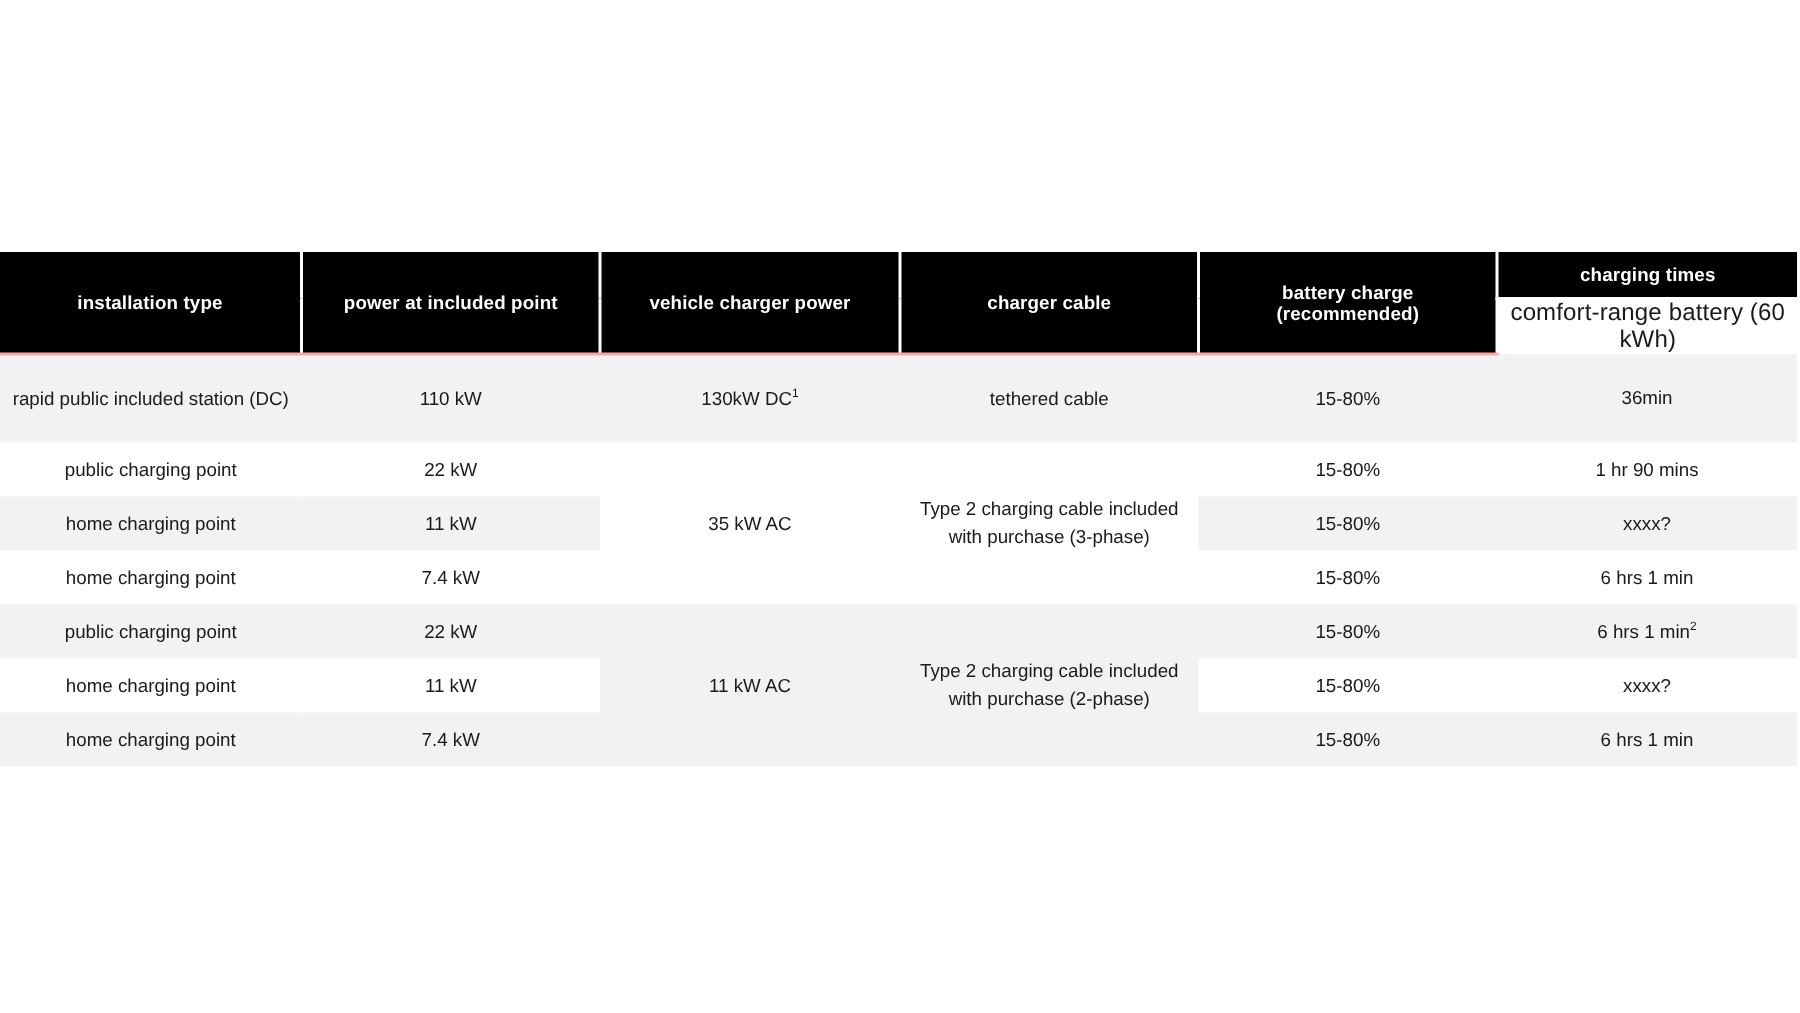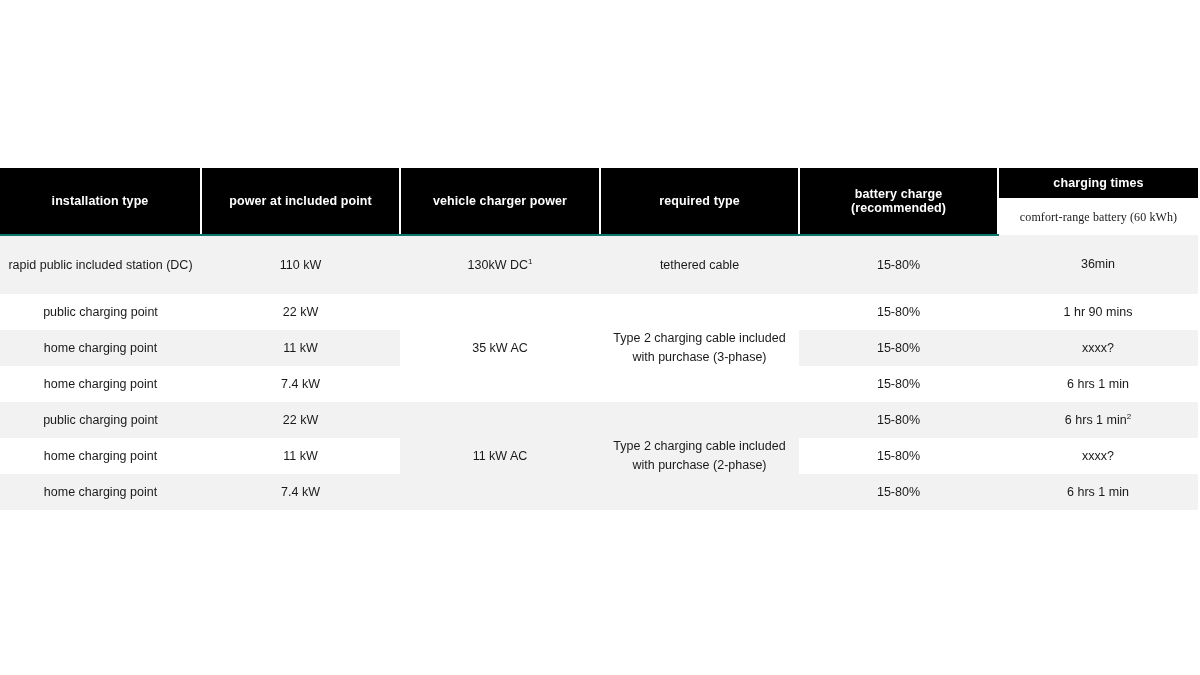--- a/index.html
+++ b/index.html
@@ -46,42 +46,41 @@
   thead th {
     background: #000000;
     color: #ffffff;
     font-weight: bold;
     font-size: 12.5px;
     letter-spacing: 0.1px;
     text-align: center;
     vertical-align: middle;
     padding: 0 6px;
     border-right: 2px solid #ffffff;
-    border-bottom: 2px solid #0f766e;
+    border-bottom: 2px solid #fca5a5;
   }
   thead th.last {
     border-right: none;
   }
 
   th.head-tall {
     height: 66px;
   }
   th.head-group {
     height: 30px;
     border-bottom: 2px solid #ffffff;
   }
   th.head-sub {
     height: 34px;
     background: #ffffff;
     color: #1a1a1a;
     font-weight: normal;
-    font-size: 12px;
+    font-size: 16px;
     border-right: none;
     border-bottom: none;
-    font-family: Liberation Serif, serif;
   }
 
   
   tbody td {
     text-align: center;
     vertical-align: middle;
     font-size: 12.5px;
     color: #1a1a1a;
     padding: 0 8px;
     line-height: 1.45;
@@ -120,21 +119,21 @@
         <col class="c4">
           <col class="c5">
           <col class="c6">
       </colgroup>
 
       <thead>
         <tr>
           <th class="head-tall" rowspan="2">installation type</th>
           <th class="head-tall" rowspan="2">power at included point</th>
           <th class="head-tall" rowspan="2">vehicle charger power</th>
-          <th class="head-tall" rowspan="2">required type</th>
+          <th class="head-tall" rowspan="2">charger cable</th>
           <th class="head-tall" rowspan="2">battery charge (recommended)</th>
           <th class="head-group last">charging times</th>
         </tr>
         <tr>
           <th class="head-sub last">comfort-range battery (60 kWh)</th>
         </tr>
       </thead>
 
       <tbody>
 

